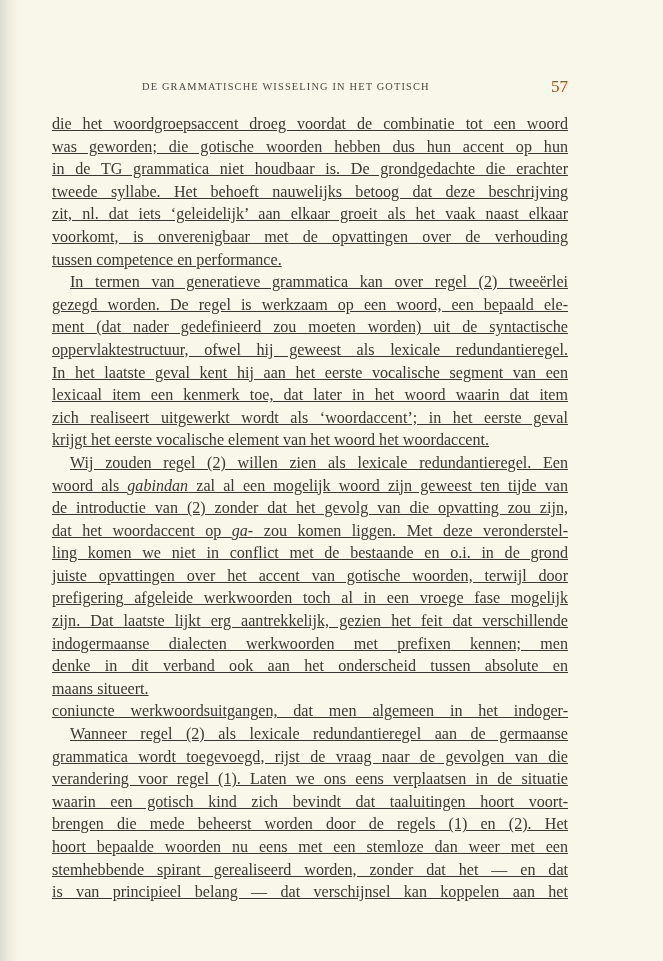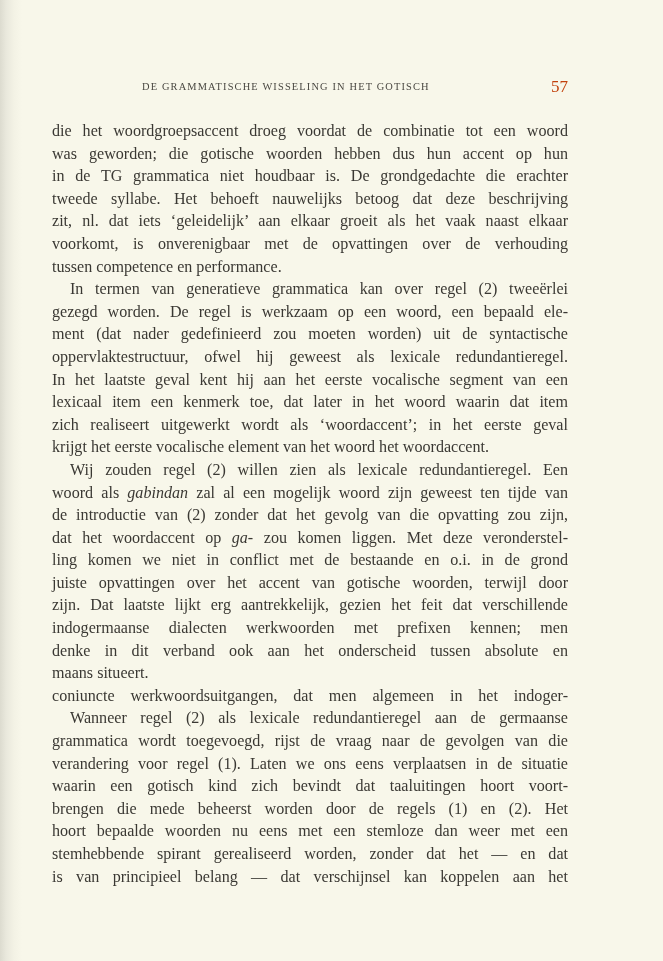--- a/index.html
+++ b/index.html
@@ -42,24 +42,25 @@
     .page-number {
       position: absolute;
       right: 0;
       top: -2px;
       font-size: 17px;
       color: #c2410c;
     }
     .text-block {
       position: absolute;
       left: 52px;
-      top: 120px;
+      top: 113px;
       width: 516px;
       font-size: 16.1px;
       line-height: 22.6px;
+      text-decoration: underline;
     }
     .line {
       display: block;
       height: 22.6px;
       white-space: nowrap;
       text-align: justify;
       text-align-last: justify;
       overflow: visible;
     }
     .line.last {
@@ -95,20 +96,21 @@
     <span class="line">In het laatste geval kent hij aan het eerste vocalische segment van een</span>
     <span class="line">lexicaal item een kenmerk toe, dat later in het woord waarin dat item</span>
     <span class="line">zich realiseert uitgewerkt wordt als ‘woordaccent’; in het eerste geval</span>
     <span class="line last">krijgt het eerste vocalische element van het woord het woordaccent.</span>
     <span class="line indent">Wij zouden regel (2) willen zien als lexicale redundantieregel. Een</span>
     <span class="line"><span>woord als </span><span class="it">gabindan</span><span> zal al een mogelijk woord zijn geweest ten tijde van</span></span>
     <span class="line">de introductie van (2) zonder dat het gevolg van die opvatting zou zijn,</span>
     <span class="line"><span>dat het woordaccent op </span><span class="it">ga-</span><span> zou komen liggen. Met deze veronderstel-</span></span>
     <span class="line">ling komen we niet in conflict met de bestaande en o.i. in de grond</span>
     <span class="line">juiste opvattingen over het accent van gotische woorden, terwijl door</span>
+    <span class="line">prefigering afgeleide werkwoorden toch al in een vroege fase mogelijk</span>
     <span class="line">zijn. Dat laatste lijkt erg aantrekkelijk, gezien het feit dat verschillende</span>
     <span class="line">indogermaanse dialecten werkwoorden met prefixen kennen; men</span>
     <span class="line">denke in dit verband ook aan het onderscheid tussen absolute en</span>
     <span class="line last">maans situeert.</span>
     <span class="line">coniuncte werkwoordsuitgangen, dat men algemeen in het indoger-</span>
     <span class="line indent">Wanneer regel (2) als lexicale redundantieregel aan de germaanse</span>
     <span class="line">grammatica wordt toegevoegd, rijst de vraag naar de gevolgen van die</span>
     <span class="line">verandering voor regel (1). Laten we ons eens verplaatsen in de situatie</span>
     <span class="line">waarin een gotisch kind zich bevindt dat taaluitingen hoort voort-</span>
     <span class="line">brengen die mede beheerst worden door de regels (1) en (2). Het</span>

